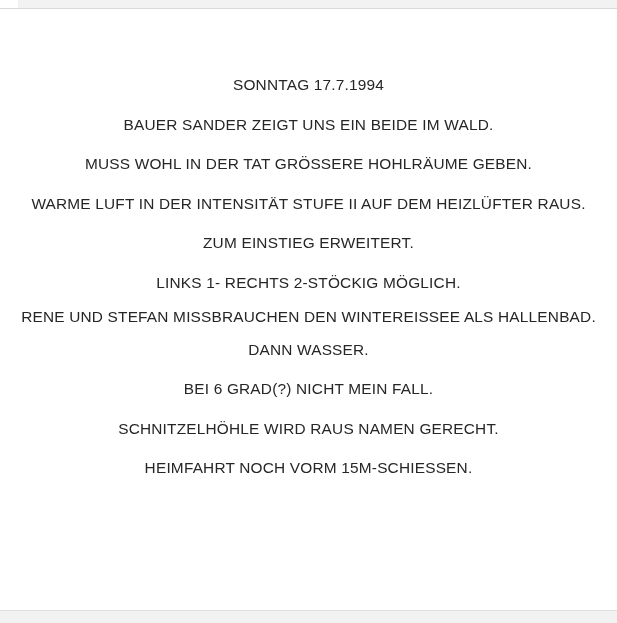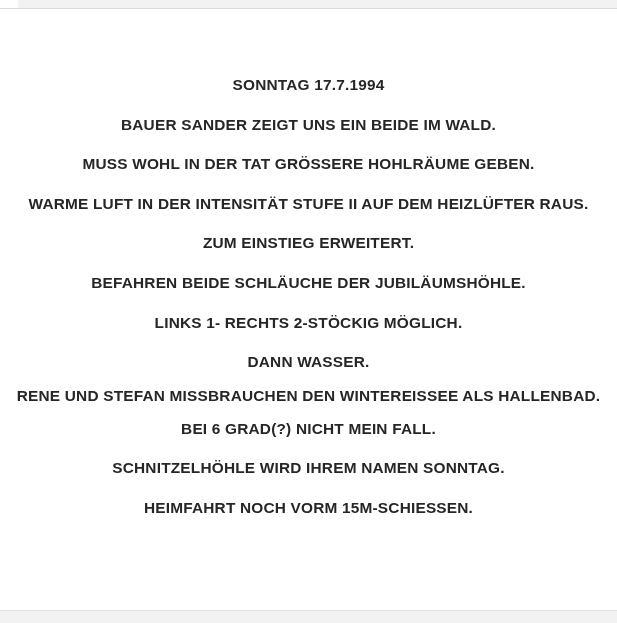--- a/index.html
+++ b/index.html
@@ -11,21 +11,20 @@
     height: 623px;
     background: #ffffff;
     font-family: "Liberation Sans", sans-serif;
     overflow: hidden;
   }
   #page {
     position: relative;
     width: 617px;
     height: 623px;
     background: #ffffff;
-    font-weight: bold;
   }
   
   .top-bar {
     position: absolute;
     top: 0;
     left: 0;
     width: 617px;
     height: 9px;
     background: #f2f2f2;
     border-bottom: 1px solid #d9d9d9;
@@ -78,24 +77,23 @@
   <div class="top-bar">
     <div class="top-bar-left"></div>
   </div>
 
   <div class="doc-body">
     <div class="line">SONNTAG 17.7.1994</div>
     <div class="line">BAUER SANDER ZEIGT UNS EIN BEIDE IM WALD.</div>
     <div class="line">MUSS WOHL IN DER TAT GRÖSSERE HOHLRÄUME GEBEN.</div>
     <div class="line">WARME LUFT IN DER INTENSITÄT STUFE II AUF DEM HEIZLÜFTER RAUS.</div>
     <div class="line">ZUM EINSTIEG ERWEITERT.</div>
-    <div class="line">BEFAHREN BEIDE SCHLÄUCHE DER JUBILÄUMSHÖHLE.</div>
     <div class="line">LINKS 1- RECHTS 2-STÖCKIG MÖGLICH.</div>
+    <div class="line tight">RENE UND STEFAN MISSBRAUCHEN DEN WINTEREISSEE ALS HALLENBAD.</div>
     <div class="line">DANN WASSER.</div>
-    <div class="line tight">RENE UND STEFAN MISSBRAUCHEN DEN WINTEREISSEE ALS HALLENBAD.</div>
     <div class="line">BEI 6 GRAD(?) NICHT MEIN FALL.</div>
-    <div class="line">SCHNITZELHÖHLE WIRD IHREM NAMEN SONNTAG.</div>
+    <div class="line">SCHNITZELHÖHLE WIRD RAUS NAMEN GERECHT.</div>
     <div class="line">HEIMFAHRT NOCH VORM 15M-SCHIESSEN.</div>
   </div>
 
   <div class="bottom-bar"></div>
 
 </div>
 
 </body></html>

